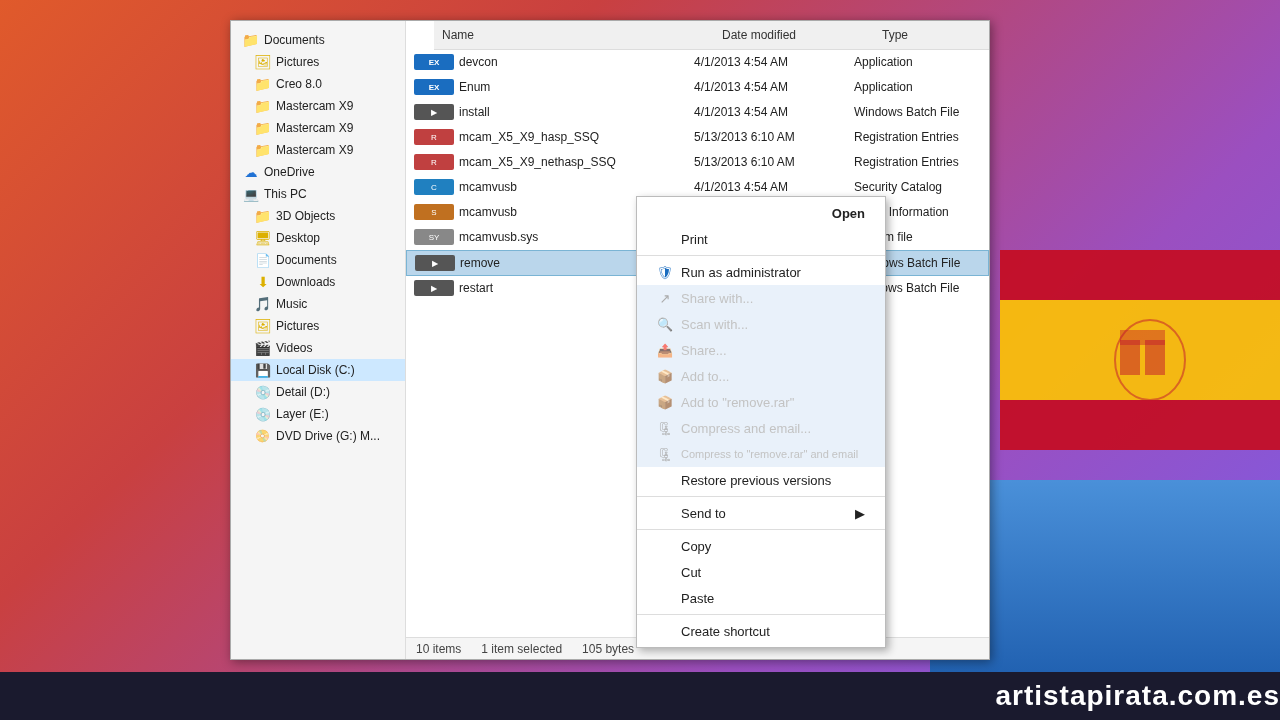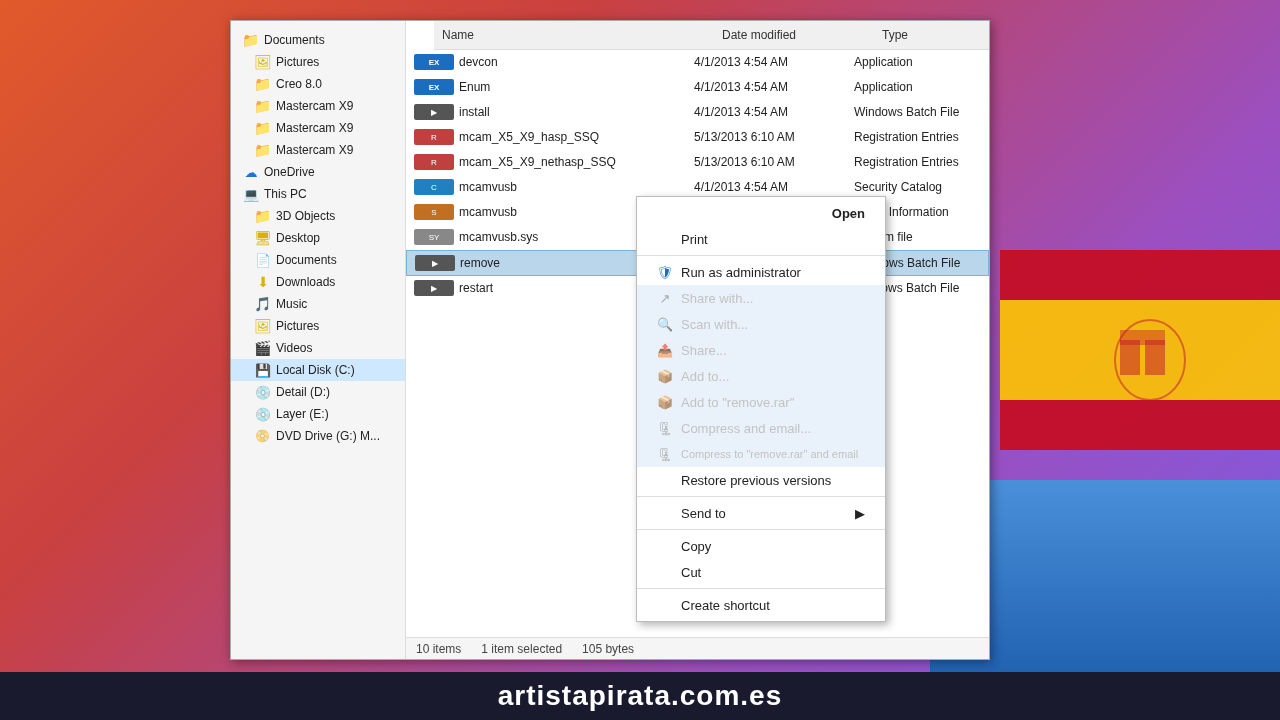--- a/index.html
+++ b/index.html
@@ -12,21 +12,21 @@
       background: linear-gradient(135deg, #e05a2b 0%, #c94040 30%, #9b4fc0 70%, #7b5ce5 100%);
       position: relative;
     }
 
     
     .watermark {
       position: absolute;
       bottom: 0;
       left: 0;
       right: 0;
-      text-align: center;
+      text-align: right;
       background: #1a1a2e;
       color: white;
       font-size: 28px;
       font-weight: bold;
       padding: 8px 0;
       letter-spacing: 1px;
       z-index: 100;
     }
 
     
@@ -489,20 +489,24 @@
       </div>
       <div class="ctx-separator"></div>
       <div class="ctx-item">
         <span class="ctx-icon"></span>
         <span>Copy</span>
       </div>
       <div class="ctx-item">
         <span class="ctx-icon"></span>
         <span>Cut</span>
       </div>
+      <div class="ctx-item">
+        <span class="ctx-icon"></span>
+        <span>Paste</span>
+      </div>
       <div class="ctx-separator"></div>
       <div class="ctx-item">
         <span class="ctx-icon"></span>
         <span>Create shortcut</span>
       </div>
 
     </div>
 
   </div>
 </div>

